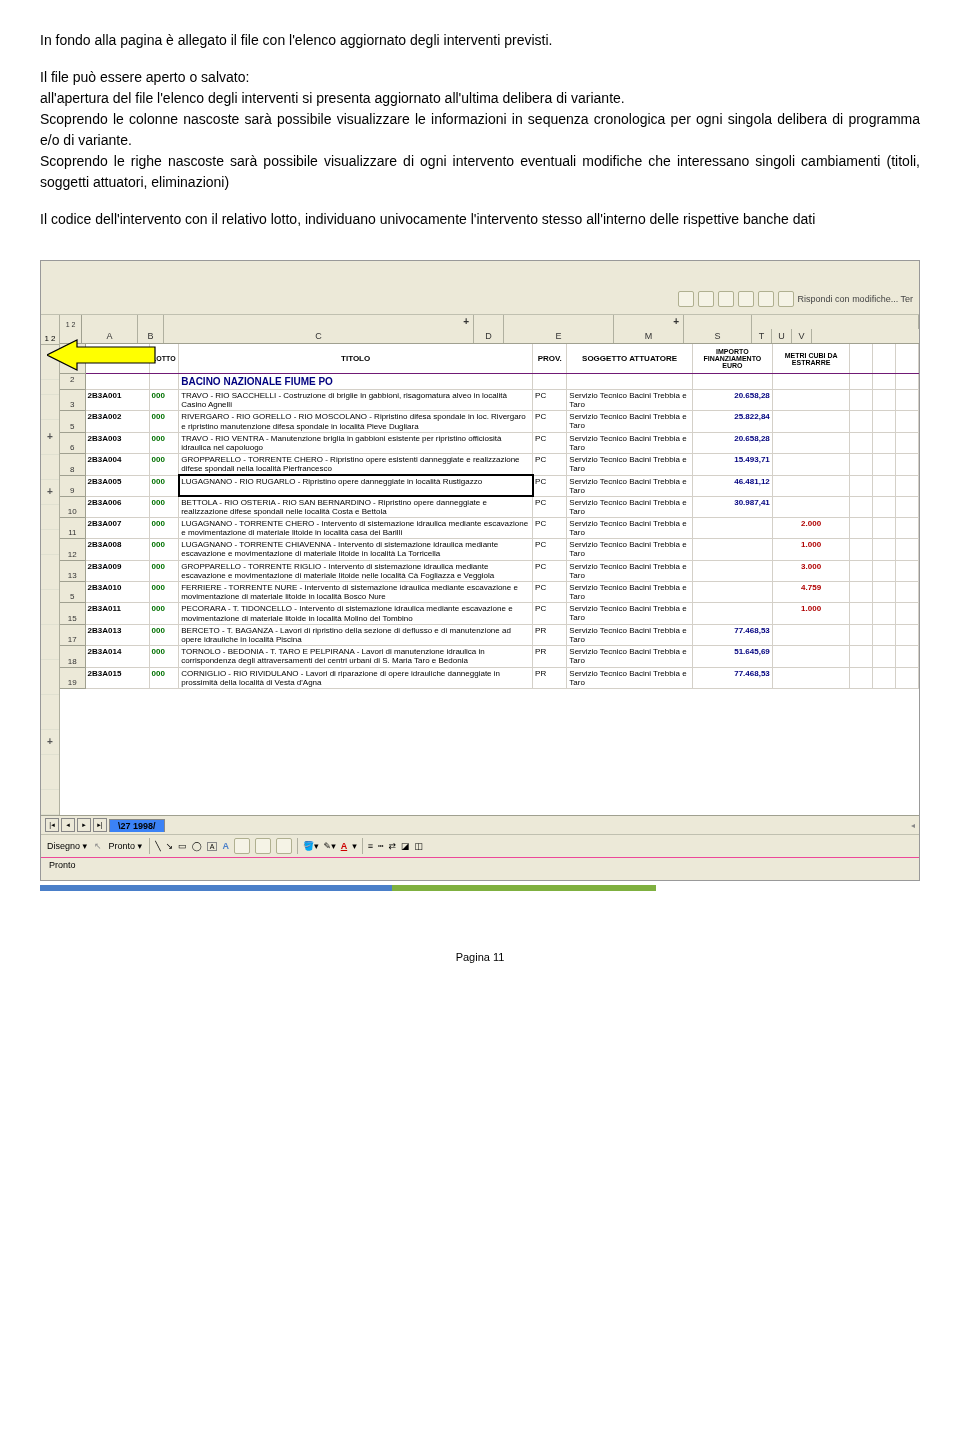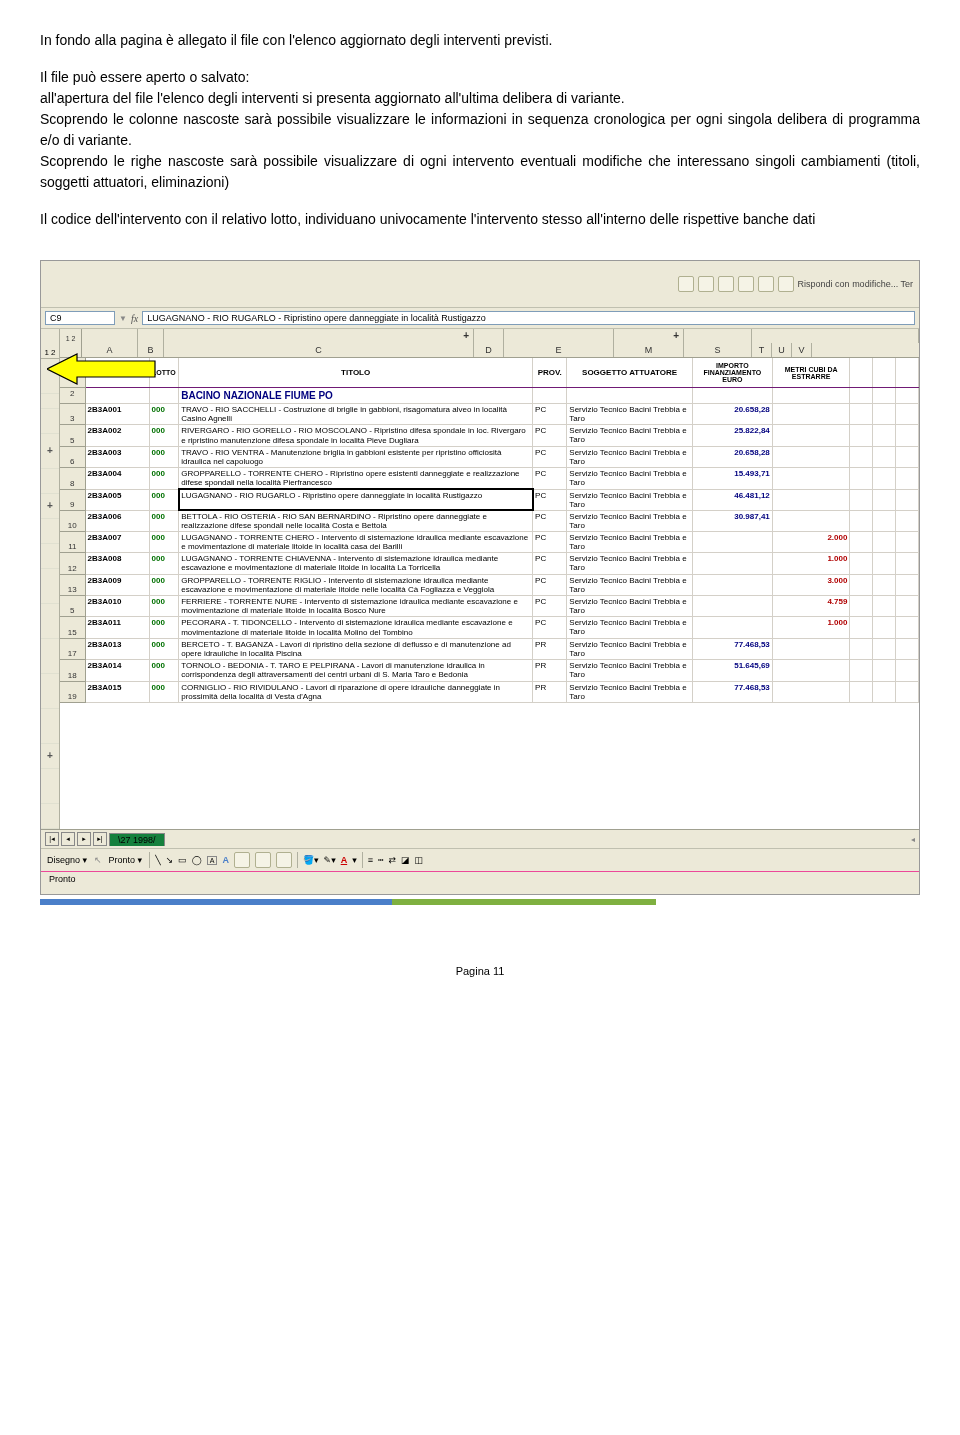--- a/index.html
+++ b/index.html
@@ -25,23 +25,24 @@
     background: #ece9d8;
     font-family: Tahoma, Arial, sans-serif;
     font-size: 9px;
   }
   .ss-toolbar-top {
     display: flex;
     align-items: center;
     height: 22px;
     background: #ece9d8;
     border-bottom: 1px solid #c0c0b0;
-    padding: 12px 6px;
+    padding: 4px 6px;
     gap: 4px;
     justify-content: center;
+    margin-top: 23px;
   }
   .tb-icon {
     width: 14px;
     height: 14px;
     background: #f5f3e6;
     border: 1px solid #b0b090;
     border-radius: 2px;
   }
   .ss-formula-bar {
     display: flex;
@@ -175,21 +176,21 @@
   }
   .section-row td {
     font-weight: bold;
     color: #00007f;
     font-size: 10px;
     padding: 2px 2px;
   }
   .codice { font-weight: bold; }
   .lotto { color: #007000; font-weight: bold; font-size: 8px; }
   .importo { color: #00007f; font-weight: bold; text-align: right; }
-  .metri { color: #b00000; font-weight: bold; text-align: right; }
+  .metri { color: #b00000; font-weight: bold; text-align: center; }
   .titolo-cell { font-size: 8px; line-height: 1.15; }
   .selected-cell {
     outline: 2px solid #000;
     outline-offset: -1px;
   }
   .arrow-overlay {
     position: absolute;
     left: 6px;
     top: 22px;
     z-index: 10;
@@ -205,26 +206,26 @@
   }
   .tab-nav {
     width: 12px;
     height: 12px;
     background: #ece9d8;
     border: 1px solid #888;
     font-size: 7px;
     display:flex;align-items:center;justify-content:center;
   }
   .tab-active {
-    background: #15803d;
+    background: #3b82f6;
     border: 1px solid #888;
     border-bottom: none;
     padding: 1px 8px;
     font-size: 9px;
-    font-weight: normal;
+    font-weight: bold;
   }
   .ss-draw-toolbar {
     display: flex;
     align-items: center;
     height: 22px;
     background: #ece9d8;
     border-top: 1px solid #c0c0b0;
     padding: 0 4px;
     gap: 5px;
     font-size: 9px;
@@ -265,26 +266,20 @@
     <div style="flex:1"></div>
     <div class="tb-icon"></div>
     <div class="tb-icon"></div>
     <div class="tb-icon"></div>
     <div class="tb-icon"></div>
     <div class="tb-icon"></div>
     <div class="tb-icon"></div>
     <span style="font-size:9px;color:#444">Rispondi con modifiche... Ter</span>
   </div>
 
-  <div class="ss-formula-bar">
-    <div class="fb-namebox">C9</div>
-    <span style="color:#888;font-size:8px">▼</span>
-    <span class="fb-fx">fx</span>
-    <div class="fb-formula">LUGAGNANO - RIO RUGARLO - Ripristino opere danneggiate in località Rustigazzo</div>
-  </div>
 
   <div class="ss-grid-area">
 
     <div class="arrow-overlay">
       <svg width="110" height="36">
         <polygon points="0,18 30,3 30,10 108,10 108,26 30,26 30,33" fill="#ffff00" stroke="#000" stroke-width="1.2"></polygon>
       </svg>
     </div>
 
     <div class="outline-col">

